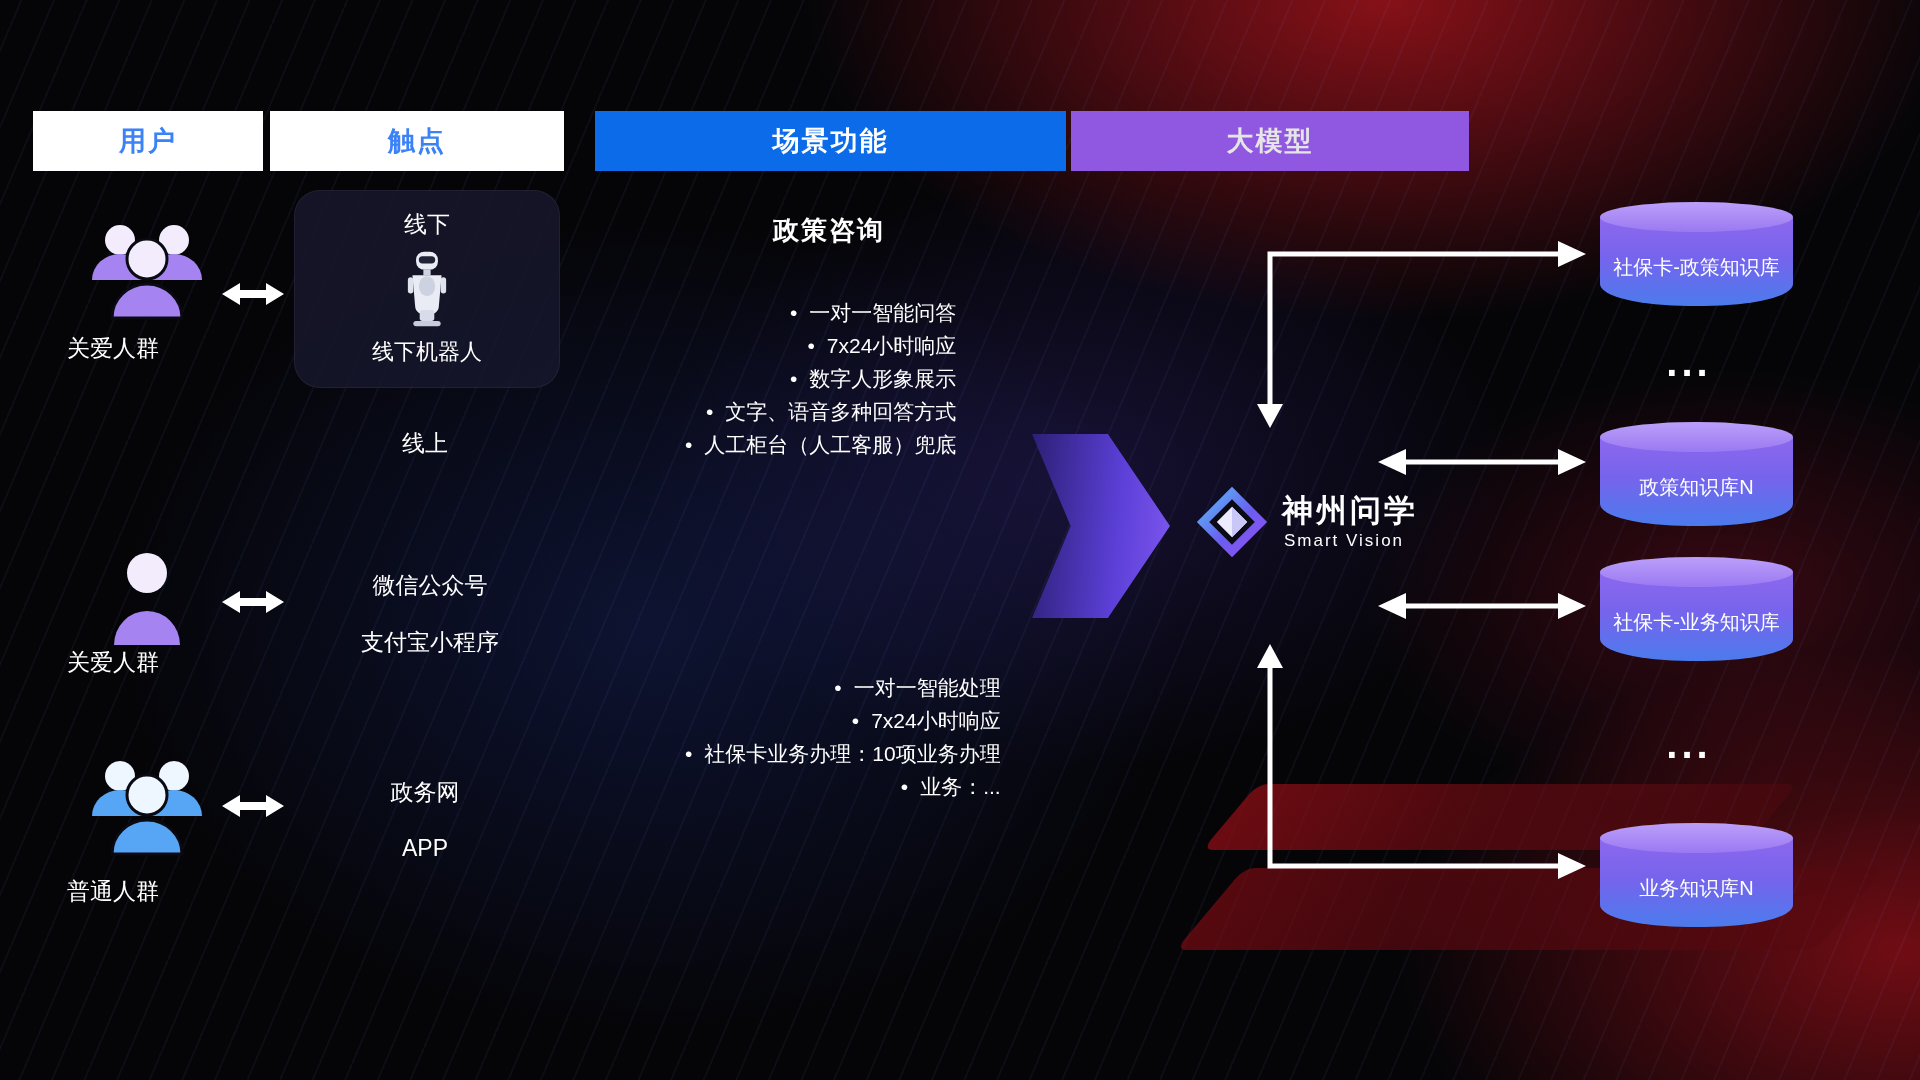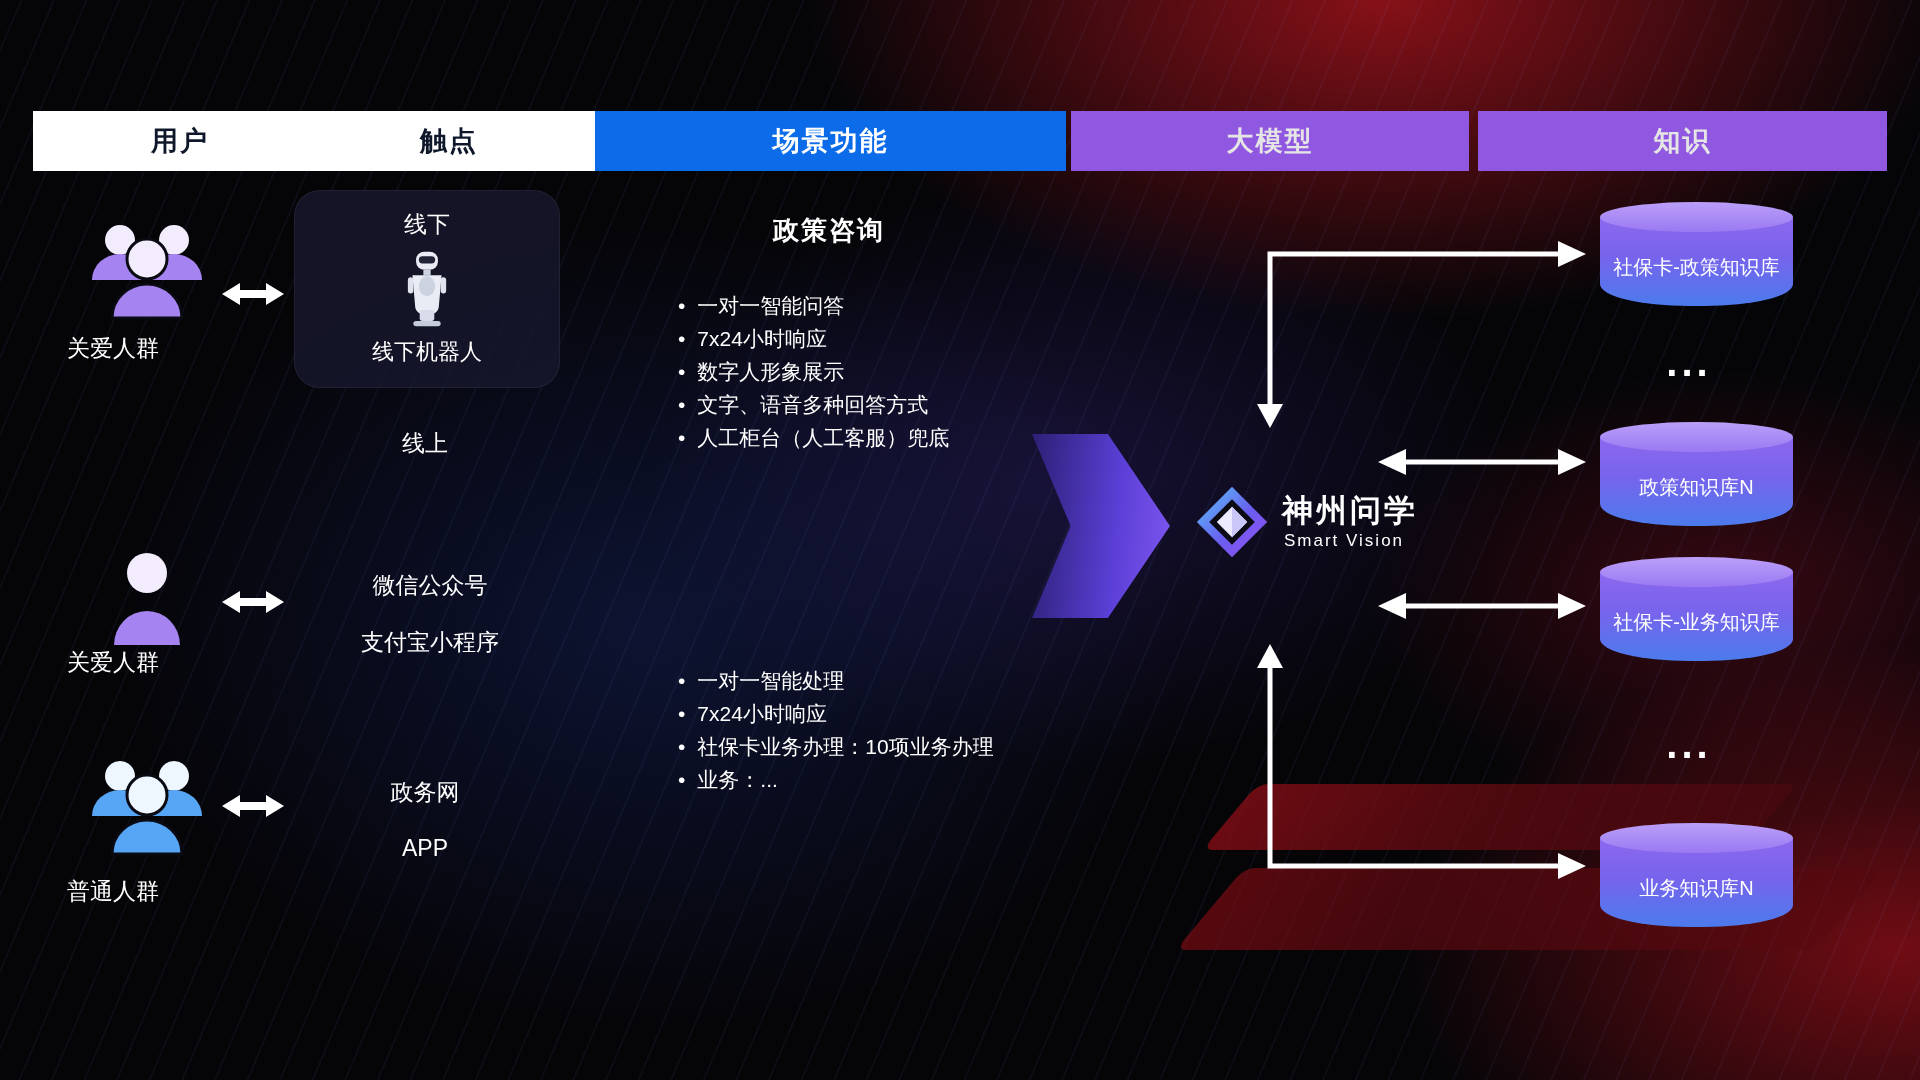--- a/index.html
+++ b/index.html
@@ -17,21 +17,21 @@
   }
   .streaks{position:absolute;left:-6%;top:-6%;width:112%;height:112%;
     background:repeating-linear-gradient(113deg, rgba(130,150,255,.05) 0 2px, transparent 2px 30px);
     pointer-events:none;}
   .red-deco{position:absolute;transform:skewX(-40deg);border-radius:10px;}
   .red-deco-1{right:150px;bottom:230px;width:540px;height:66px;background:linear-gradient(90deg, rgba(150,14,22,.7), rgba(90,8,14,.35));}
   .red-deco-2{right:70px;bottom:130px;width:640px;height:82px;background:linear-gradient(90deg, rgba(140,12,20,.6), rgba(80,6,12,.3));}
 
   .hdr{position:absolute;top:111px;height:60px;display:flex;align-items:center;justify-content:center;
        font-size:27px;font-weight:bold;letter-spacing:2px;}
-  .hdr-white{background:#ffffff;color:#0f172a;padding-left:32px;}
+  .hdr-white{background:#ffffff;color:#3b82f6;}
   .hdr-blue{background:#0b6be8;color:#fff;}
   .hdr-purple{background:#9057e0;color:#e5e5e5;}
 
   .abs{position:absolute;}
   .ulabel{position:absolute;width:160px;font-size:23px;color:#fff;}
   .tp-label{position:absolute;text-align:center;font-size:23px;color:#fff;}
 
   .offline-box{position:absolute;left:294px;top:190px;width:266px;height:198px;
     background:rgba(24,24,46,.8);border:1px solid rgba(255,255,255,.06);border-radius:26px;
     display:flex;flex-direction:column;align-items:center;justify-content:space-between;
@@ -39,21 +39,21 @@
   .offline-box .bx-title{font-size:23px;color:#fff;}
   .offline-box .bx-label{font-size:22px;color:#fff;}
 
   .icon-purple .head{fill:#f2ecfd;}
   .icon-purple .body{fill:#a584f2;}
   .icon-blue .head{fill:#eef6ff;}
   .icon-blue .body{fill:#57a5f5;}
   .pfront{stroke:#0a0a12;stroke-width:3;}
 
   .scene-title{position:absolute;width:280px;text-align:center;font-size:26px;font-weight:bold;color:#fff;letter-spacing:2px;}
-  .bullets{position:absolute;list-style:none;margin:0;padding:0;}
+  .bullets{position:absolute;list-style:none;margin:7px;padding:0;text-align:right;}
   .bullets li{font-size:21px;line-height:33px;color:#fff;white-space:nowrap;}
   .bullets li::before{content:"•";margin-right:12px;}
 
   .big-arrow{position:absolute;left:1032px;top:434px;width:138px;height:184px;
     background:linear-gradient(95deg, rgba(48,34,128,.85) 0%, #5b3fd6 60%, #7e57f0 100%);
     clip-path:polygon(0% 0%, 55% 0%, 100% 50%, 55% 100%, 0% 100%, 28% 50%);}
 
   .brand-name{position:absolute;left:1282px;top:490px;font-size:31px;font-weight:bold;letter-spacing:3px;color:#fff;}
   .brand-sub{position:absolute;left:1284px;top:531px;font-size:17px;letter-spacing:2px;color:#fff;}
 
@@ -76,21 +76,20 @@
 
 <div class="stage">
   <div class="streaks"></div>
   <div class="red-deco red-deco-1"></div>
   <div class="red-deco red-deco-2"></div>
 
   <div class="hdr hdr-white" style="left:33px;width:230px;">用户</div>
   <div class="hdr hdr-white" style="left:270px;width:294px;">触点</div>
   <div class="hdr hdr-blue" style="left:595px;width:471px;">场景功能</div>
   <div class="hdr hdr-purple" style="left:1071px;width:398px;">大模型</div>
-  <div class="hdr hdr-purple" style="left:1478px;width:409px;">知识</div>
 
   <svg class="abs icon-purple" style="left:88px;top:214px;" width="118" height="108" viewBox="0 0 118 108">
     <circle class="head" cx="32" cy="26" r="15"></circle>
       <path class="body" d="M4 66 a28 26 0 0 1 56 0 z"></path>
     <circle class="head" cx="86" cy="26" r="15"></circle>
       <path class="body" d="M58 66 a28 26 0 0 1 56 0 z"></path>
     <circle class="head pfront" cx="59" cy="45" r="20"></circle>
       <path class="body pfront" d="M24 104 a35 34 0 0 1 70 0 z"></path>
   </svg>
   <div class="ulabel" style="left:67px;top:333px;">关爱人群</div>

